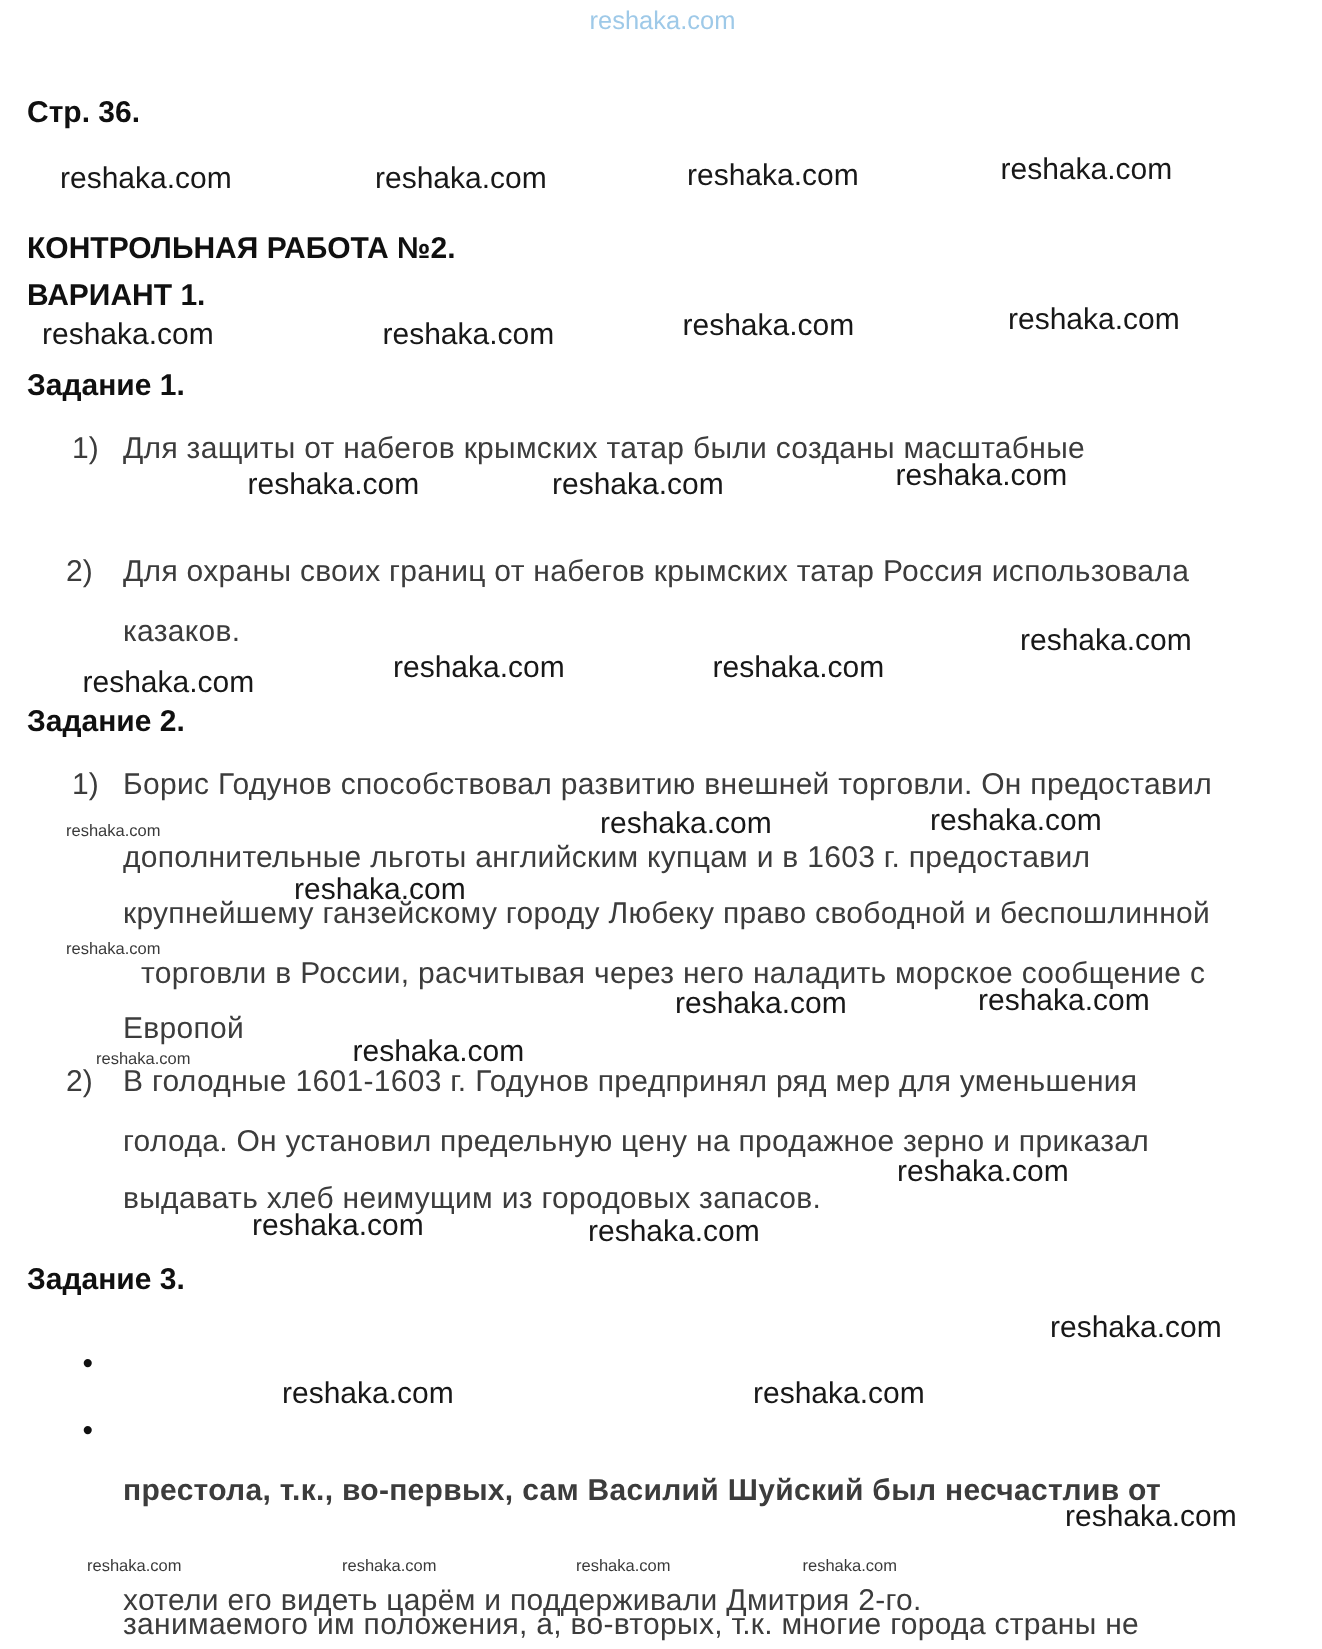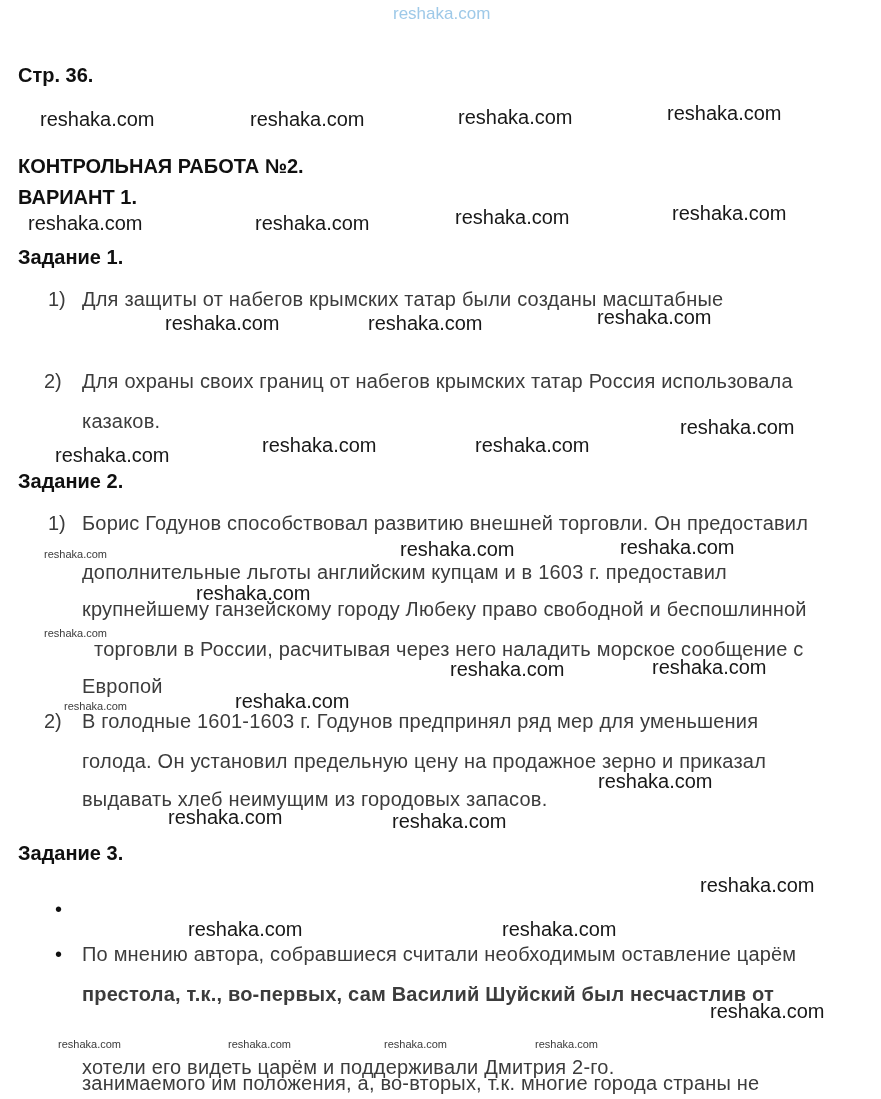--- a/index.html
+++ b/index.html
@@ -141,21 +141,20 @@
   <div class="hdr" style="left:18px;top:842px;">Задание 3.</div>
 
   <span class="wm" style="left:700px;top:874px;">reshaka.com</span>
 
   <span class="bullet" style="left:55px;top:898px;">•</span>
 
   <span class="wm" style="left:188px;top:918px;">reshaka.com</span>
   <span class="wm" style="left:502px;top:918px;">reshaka.com</span>
 
   <span class="bullet" style="left:55px;top:943px;">•</span>
-  <div class="txt" style="left:82px;top:943px;">По мнению автора, собравшиеся считали необходимым оставление царём</div>
   <div class="txt" style="left:82px;top:983px;font-weight:bold;">престола, т.к., во-первых, сам Василий Шуйский был несчастлив от</div>
 
   <span class="wm" style="left:710px;top:1000px;">reshaka.com</span>
 
   <div class="txt" style="left:82px;top:1072px;">занимаемого им положения, а, во-вторых, т.к. многие города страны не</div>
 
   <span class="wm-sm" style="left:58px;top:1038px;">reshaka.com</span>
   <span class="wm-sm" style="left:228px;top:1038px;">reshaka.com</span>
   <span class="wm-sm" style="left:384px;top:1038px;">reshaka.com</span>
   <span class="wm-sm" style="left:535px;top:1038px;">reshaka.com</span>

